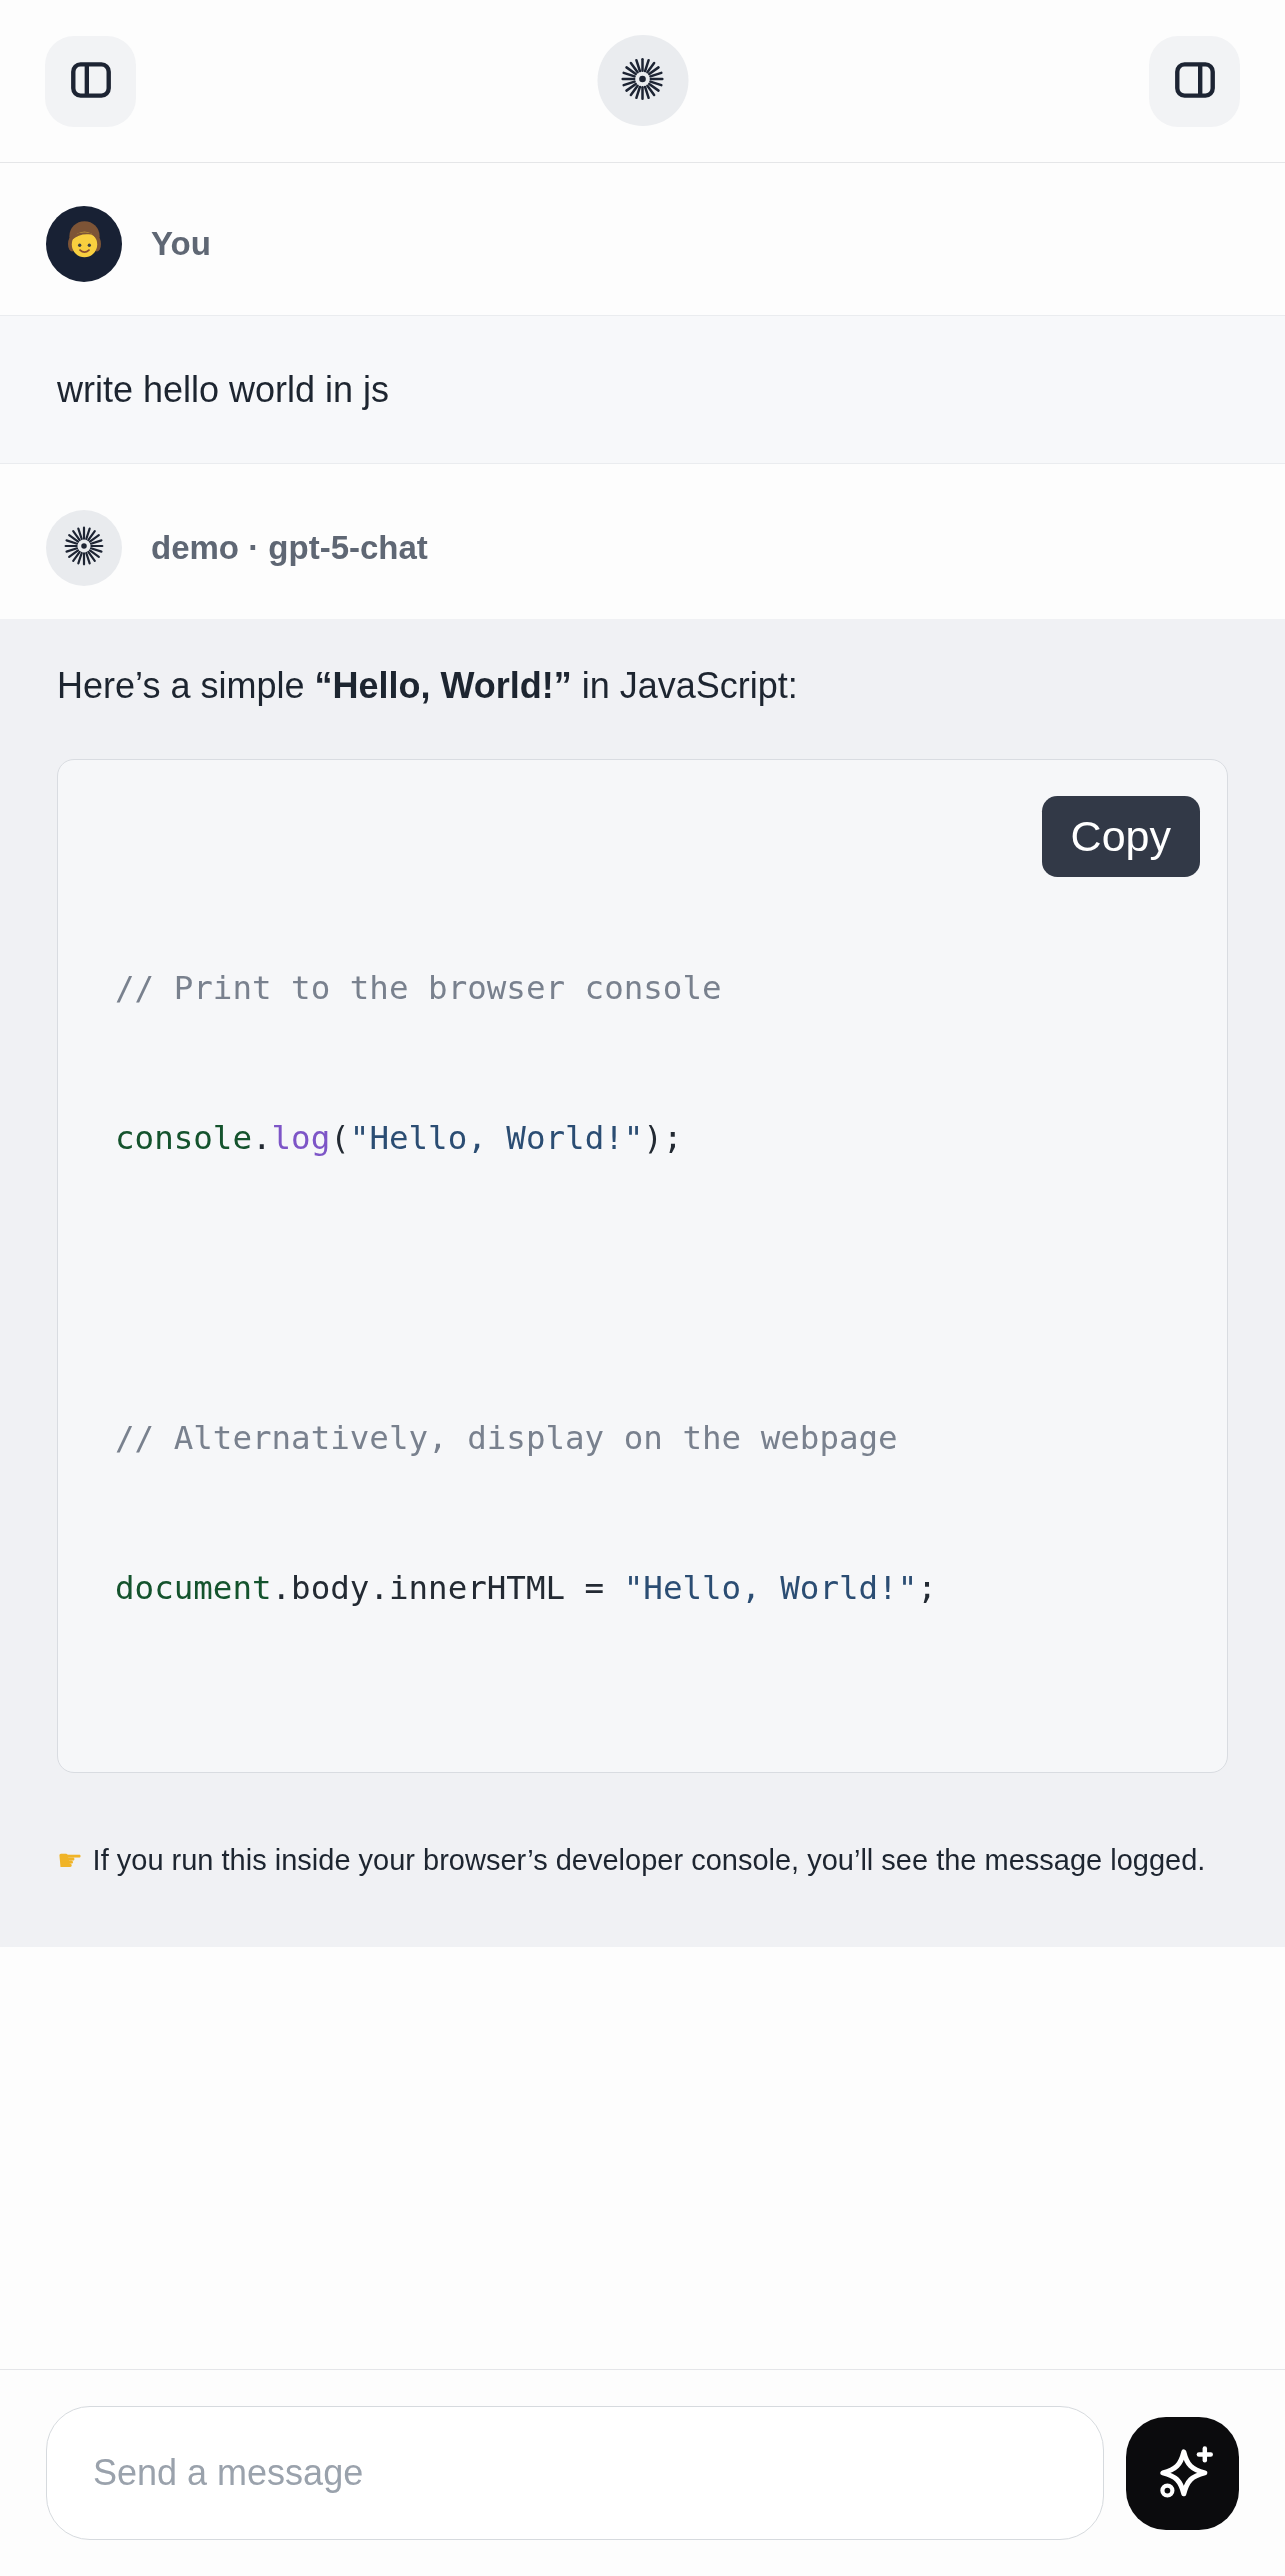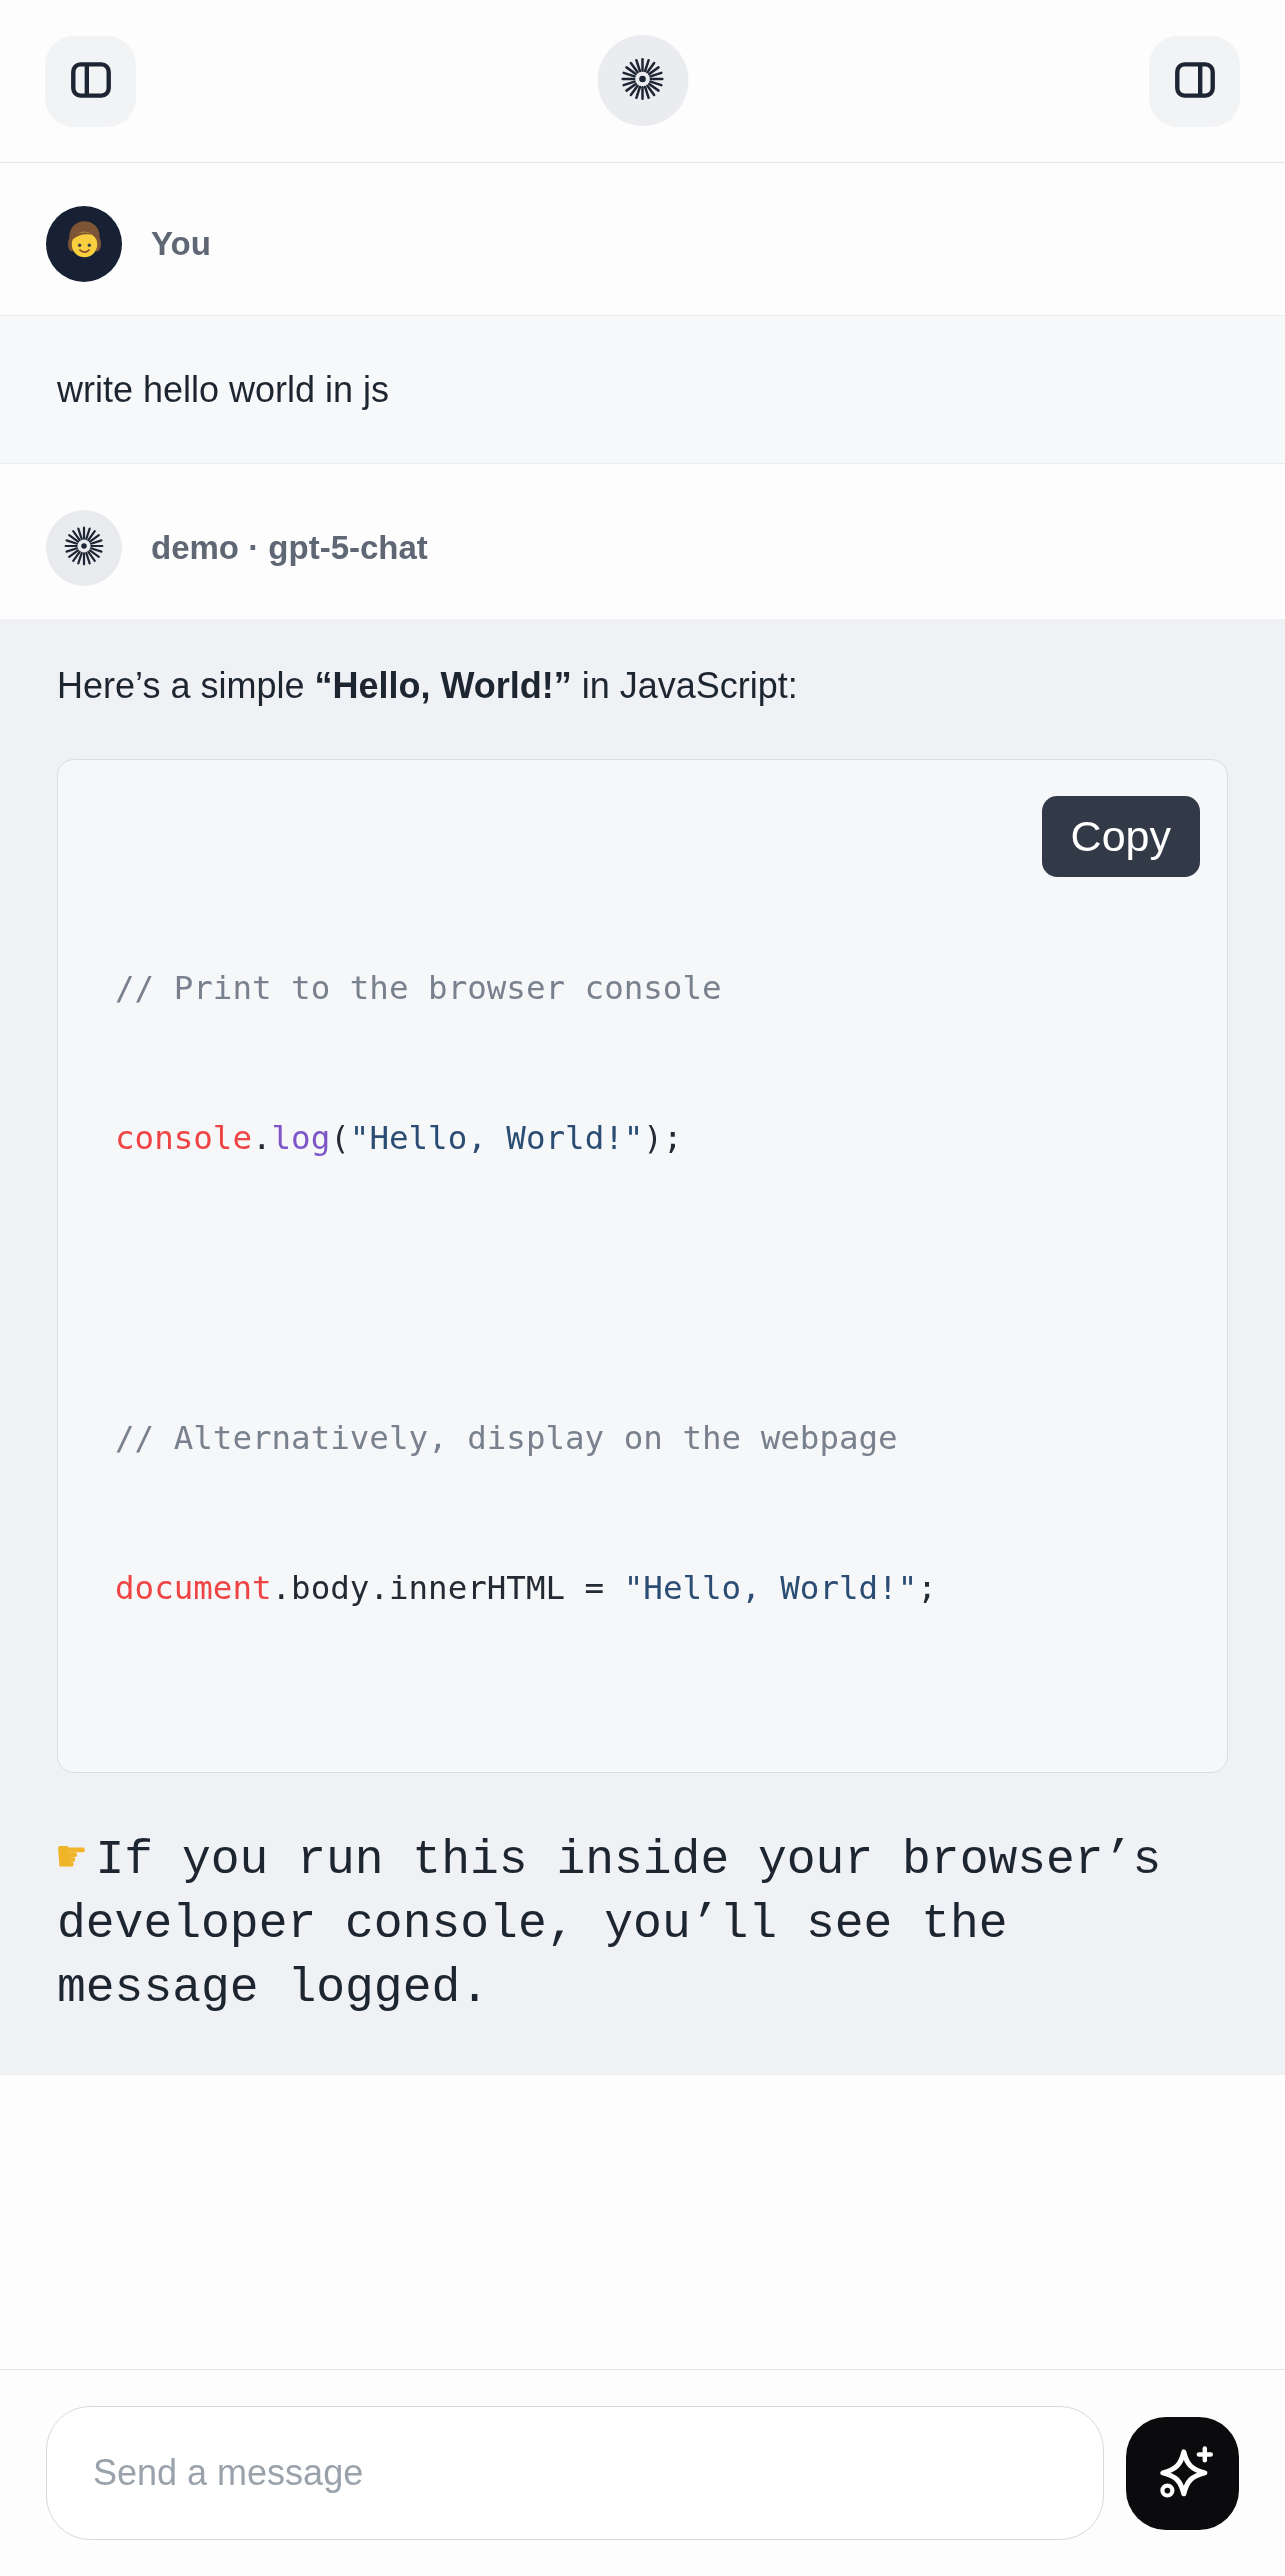--- a/index.html
+++ b/index.html
@@ -31,26 +31,26 @@
   .bot-band .intro { font-size:36px; color:#1d2530; line-height:1.6; }
   .bot-band .intro b { font-weight:700; }
 
   .code-card { margin-top:44px; background:#f6f7f9; border:1.9px solid #d9dce1; border-radius:17px; position:relative; }
   .copy-btn { position:absolute; top:36px; right:27px; background:#323947; color:#ffffff; border:none; cursor:pointer;
               font-family:inherit; font-size:43px; padding:16.3px 29px; border-radius:15.3px; }
   .code-pre { padding:103px 57px 59px 57px; font-family:"DejaVu Sans Mono","Liberation Mono",monospace;
               font-size:32.5px; line-height:50px; white-space:pre; }
   .code-line { min-height:50px; }
   .tok-comment { color:#79818e; }
-  .tok-keyword { color:#ef4444; }
+  .tok-keyword { color:#14532d; }
   .tok-function { color:#7d55c7; }
   .tok-string { color:#2b4d73; }
   .tok-plain { color:#232a33; }
 
-  .bot-band .para { margin-top:55px; font-size:48px; color:#1d2530; line-height:64px;font-family:Liberation Mono, monospace; }
+  .bot-band .para { margin-top:55px; font-size:29px; color:#1d2530; line-height:64px; }
   .bot-band .para + .para { margin-top:0; }
   .pointer { color:#f0b428; margin-right:9.6px; }
   .question { margin-top:63px; font-size:36px; color:#1d2530; line-height:64px; }
   .question b { font-weight:700; }
 
   .spacer { flex:1 1 auto; background:#fdfdfd; }
 
   
   .composer { flex:0 0 auto; height:207px; background:#fdfdfd; border-top:1.9px solid #e4e5e8;
               display:flex; align-items:center; padding:0 46px; gap:22px; }

